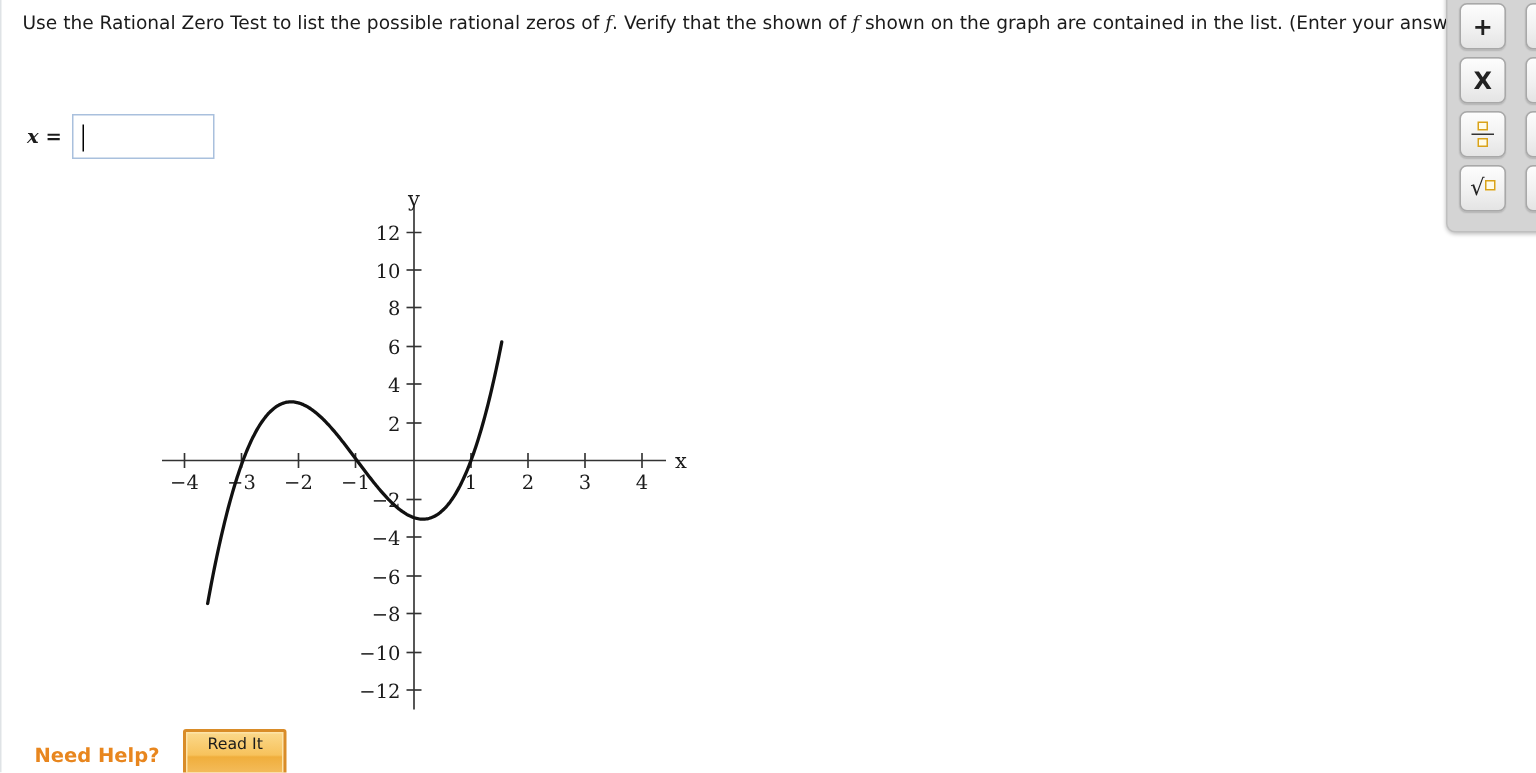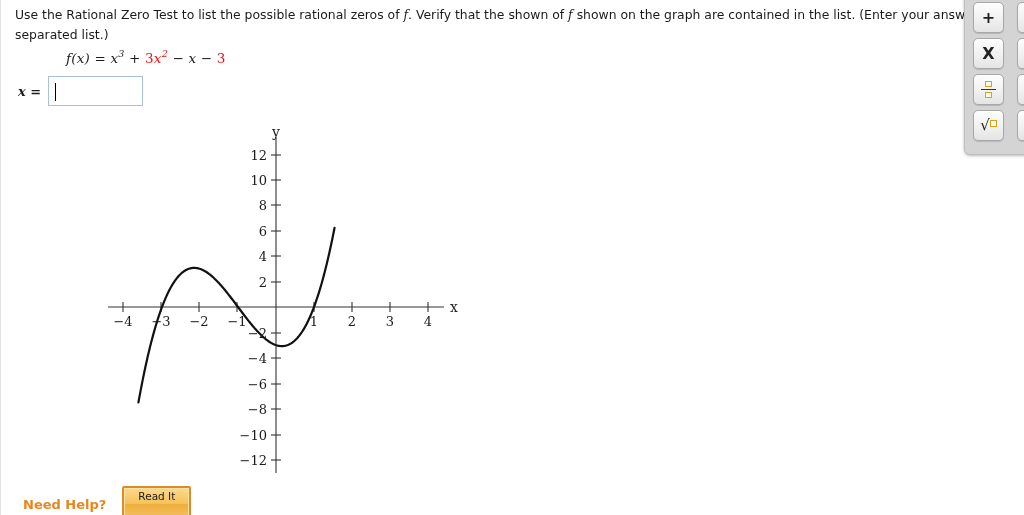--- a/index.html
+++ b/index.html
@@ -197,34 +197,22 @@
   }
   .sup-glyph { position: relative; width: 18px; height: 18px; }
 </style>
 </head>
 <body>
 
 <div id="page">
 
   <div class="question">
     <span><span>Use the Rational Zero Test to list the possible rational zeros of </span><span class="it">f</span><span>. Verify that the shown of </span><span class="it">f</span><span> shown on the graph are contained in the list. (Enter your answer</span></span>
-    <span class="ln2">separated list.)</span>
-  </div>
-
-  <div class="formula">
-    <span>f(x)</span>
-    <span class="op">=</span>
-    <span>x</span><sup>3</sup>
-    <span class="op">+</span>
-    <span class="red">3</span><span class="redi">x</span><sup class="redi">2</sup>
-    <span class="op">−</span>
-    <span>x</span>
-    <span class="op">−</span>
-    <span class="red">3</span>
-  </div>
+  </div>
+
 
   <div class="answer-row">
     <span class="xlabel">x =</span>
     <div class="answer-input">
       <span class="caret"></span>
       <span></span>
     </div>
   </div>
 
   <div class="graph">

